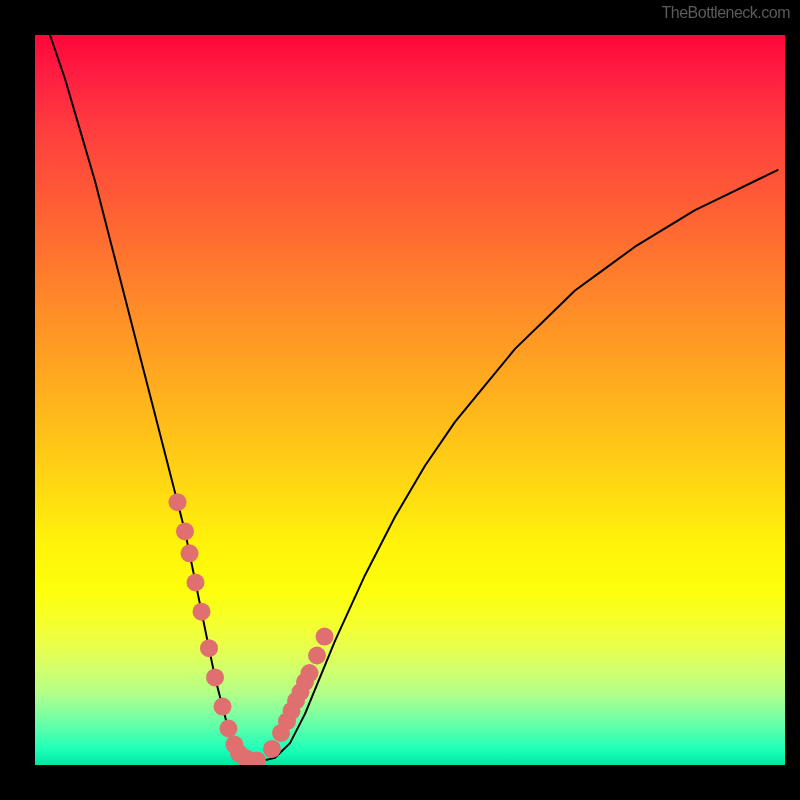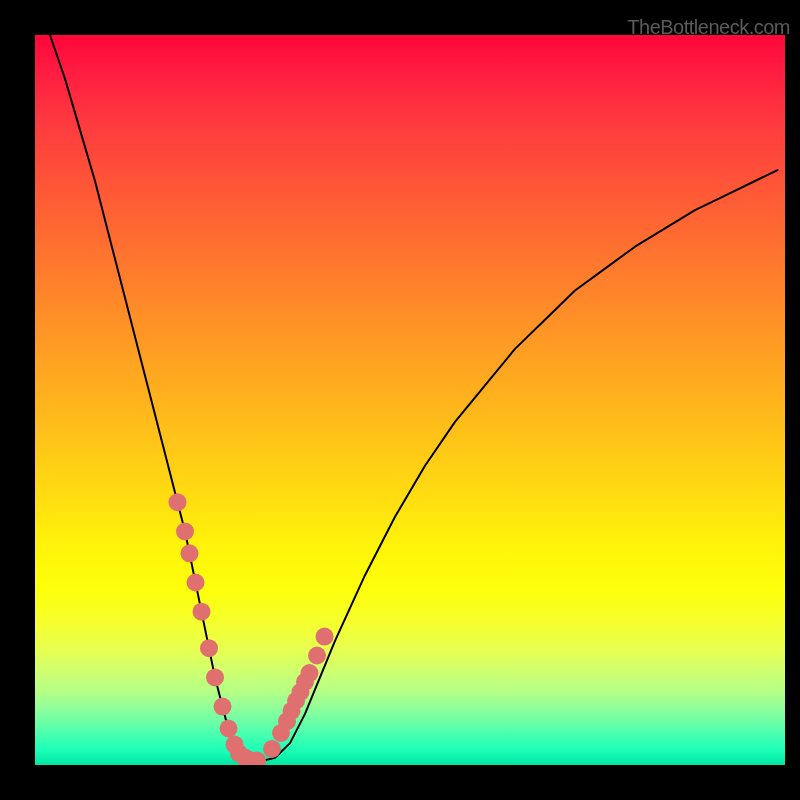--- a/index.html
+++ b/index.html
@@ -12,24 +12,24 @@
   }
   .frame {
     width: 800px;
     height: 800px;
     background: #000;
     position: relative;
     box-sizing: border-box;
   }
   .watermark {
     position: absolute;
-    top: 16px;
+    top: 4px;
     right: 10px;
     color: #5b5b5b;
-    font-size: 20px;
+    font-size: 16px;
     font-weight: 500;
     letter-spacing: -0.5px;
     z-index: 10;
   }
   .plot-area {
     position: absolute;
     left: 35px;
     top: 35px;
     width: 750px;   
     height: 730px;  

